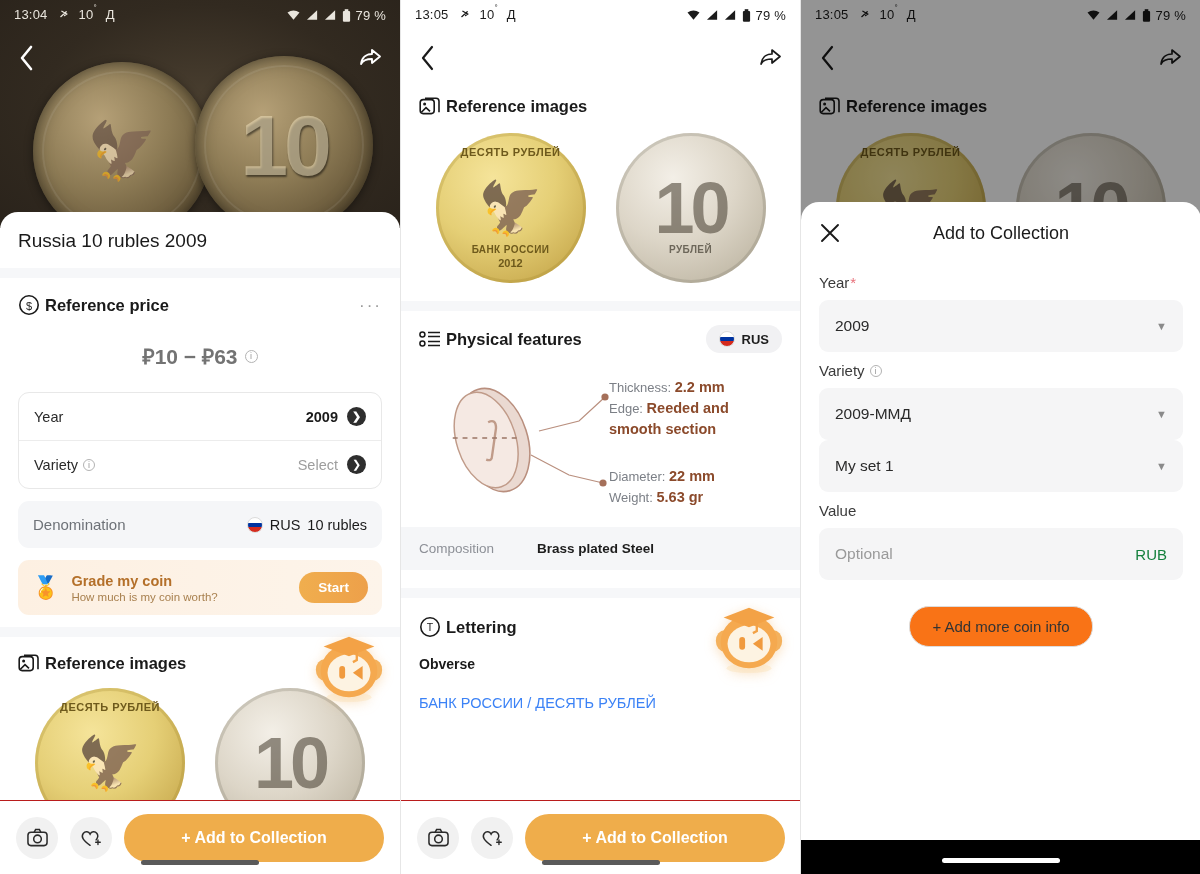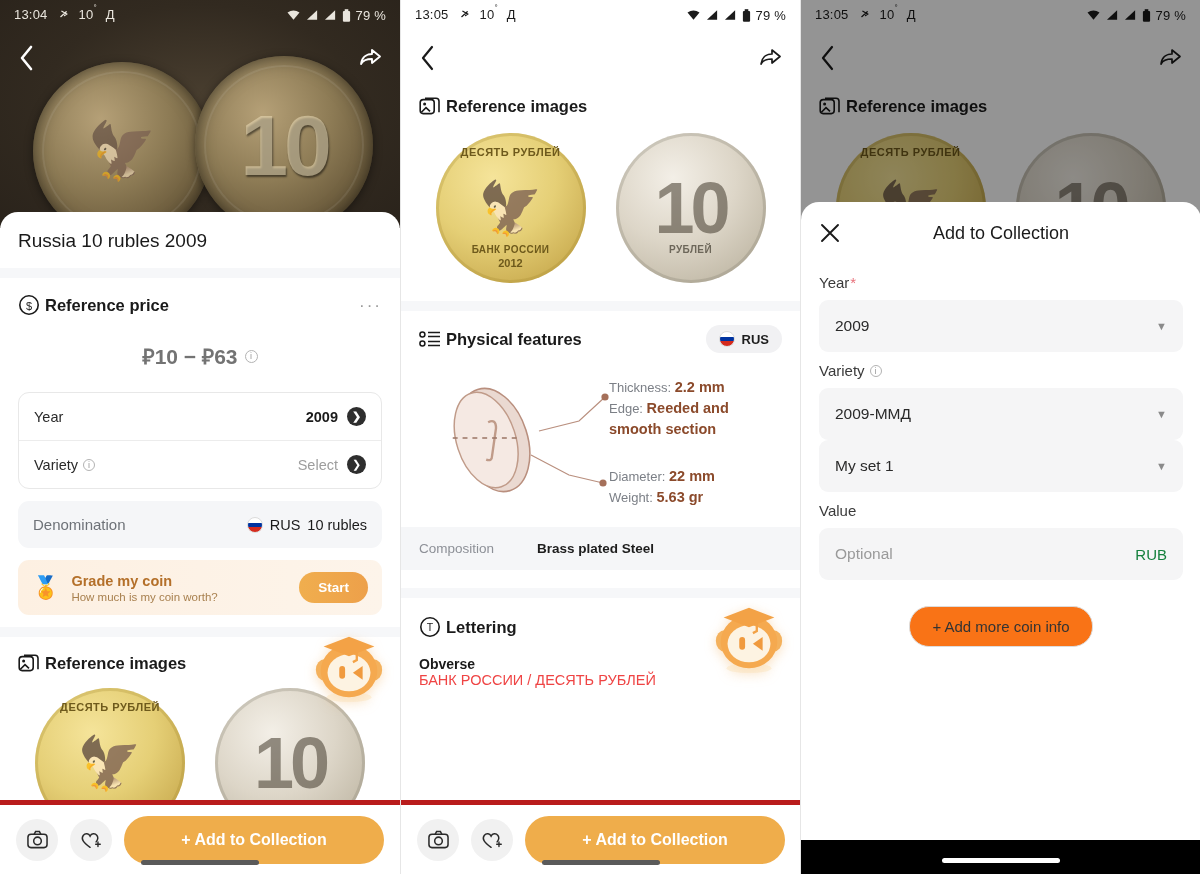--- a/index.html
+++ b/index.html
@@ -157,21 +157,21 @@
   }
 
   .mascot {
     position: absolute; width: 78px; height: 78px; right: 12px;
     filter: drop-shadow(0 3px 6px rgba(240,170,80,.35));
   }
 
   
   .bottombar {
     position: absolute; bottom: 0; left: 0; width: 400px; height: 74px;
-    background: #fff; border-top: 5px solid #b91c1c;
+    background: #fff; border-top: 1px solid #b91c1c;
     display: flex; align-items: center; gap: 12px; padding: 0 16px;
   }
   .circle-btn {
     width: 42px; height: 42px; border-radius: 50%; background: #f1f1f1;
     border: none; display: flex; align-items: center; justify-content: center; cursor: pointer;
   }
   .cta {
     flex: 1; height: 48px; border-radius: 24px; border: none; cursor: pointer;
     background: #efad4b; color: #fff; font-size: 16px; font-weight: bold;
   }
@@ -194,21 +194,21 @@
 
   .comp-row {
     margin-top: 18px; background: #f5f6f8; display: flex; align-items: center;
     padding: 14px 18px; font-size: 13.5px;
   }
   .comp-row .k { color: #8d9097; width: 118px; }
   .comp-row .v { color: #1d1d1d; font-weight: bold; }
 
   .lettering-head { margin-top: 4px; }
   .obv-t { font-size: 14px; font-weight: bold; color: #1a1a1a; margin-top: 18px; }
-  .obv-v { font-size: 14.5px; color: #ef4444; margin-top: 0; }
+  .obv-v { font-size: 14.5px; color: #3b82f6; margin-top: 23px; }
 
   .badge-rus {
     margin-left: auto; background: #f1f1f3; border-radius: 14px;
     display: flex; align-items: center; gap: 7px; padding: 6px 13px;
     font-size: 13px; font-weight: bold; color: #1d1d1d;
   }
 
   
   .dim { position: absolute; inset: 0; background: rgba(0,0,0,.42); }
   .modal {

